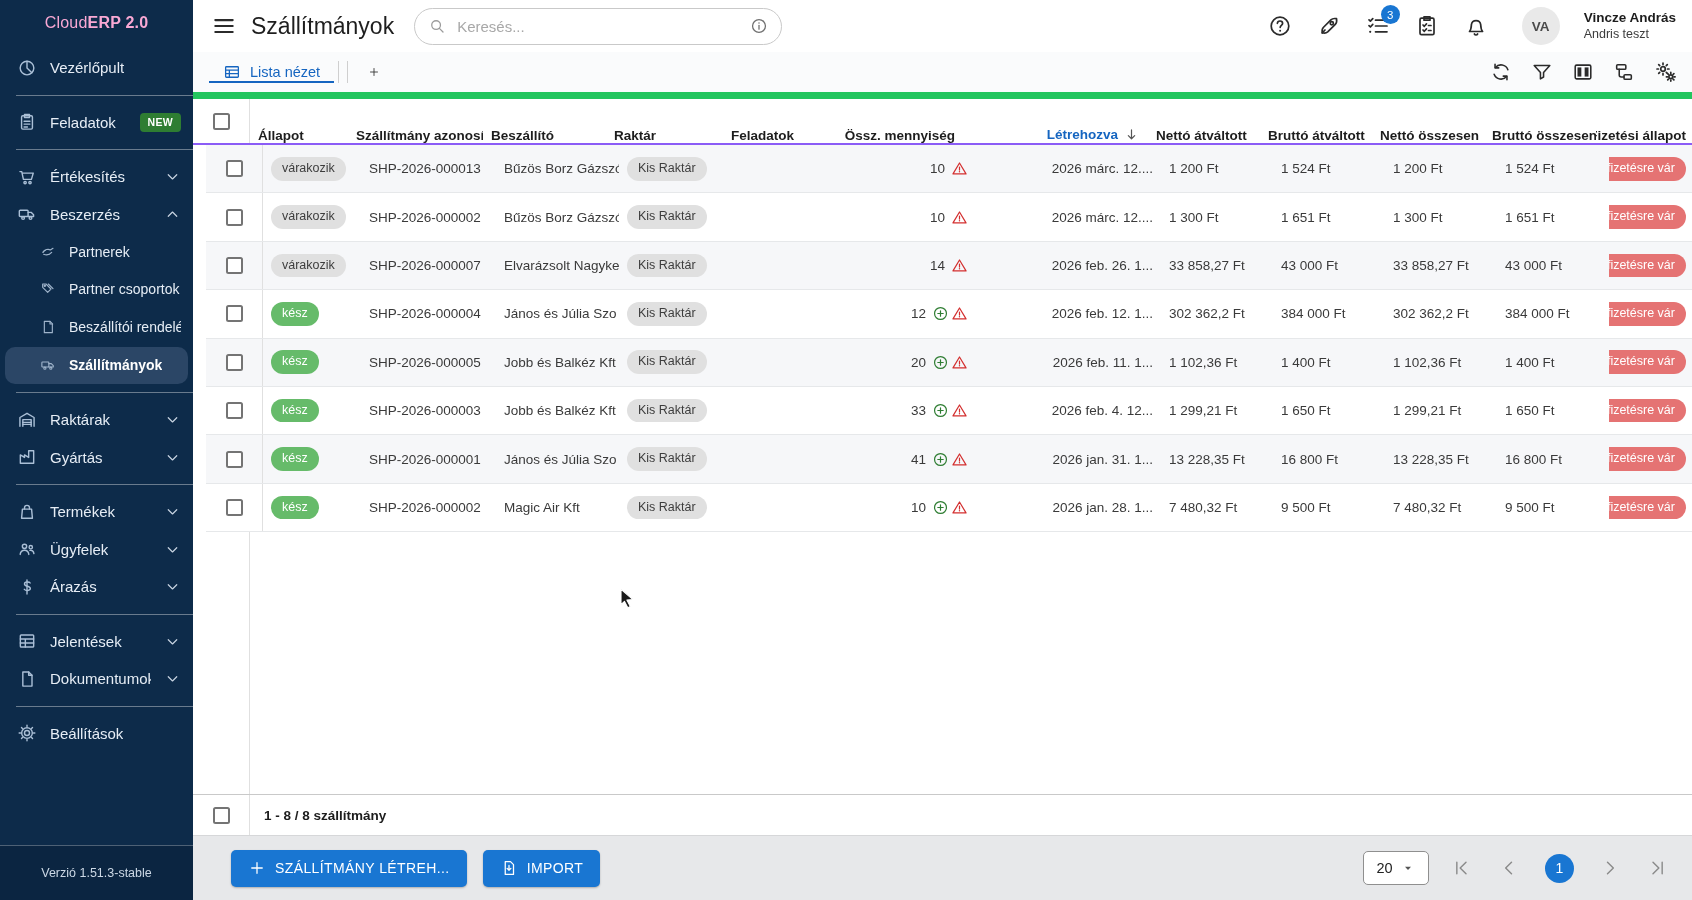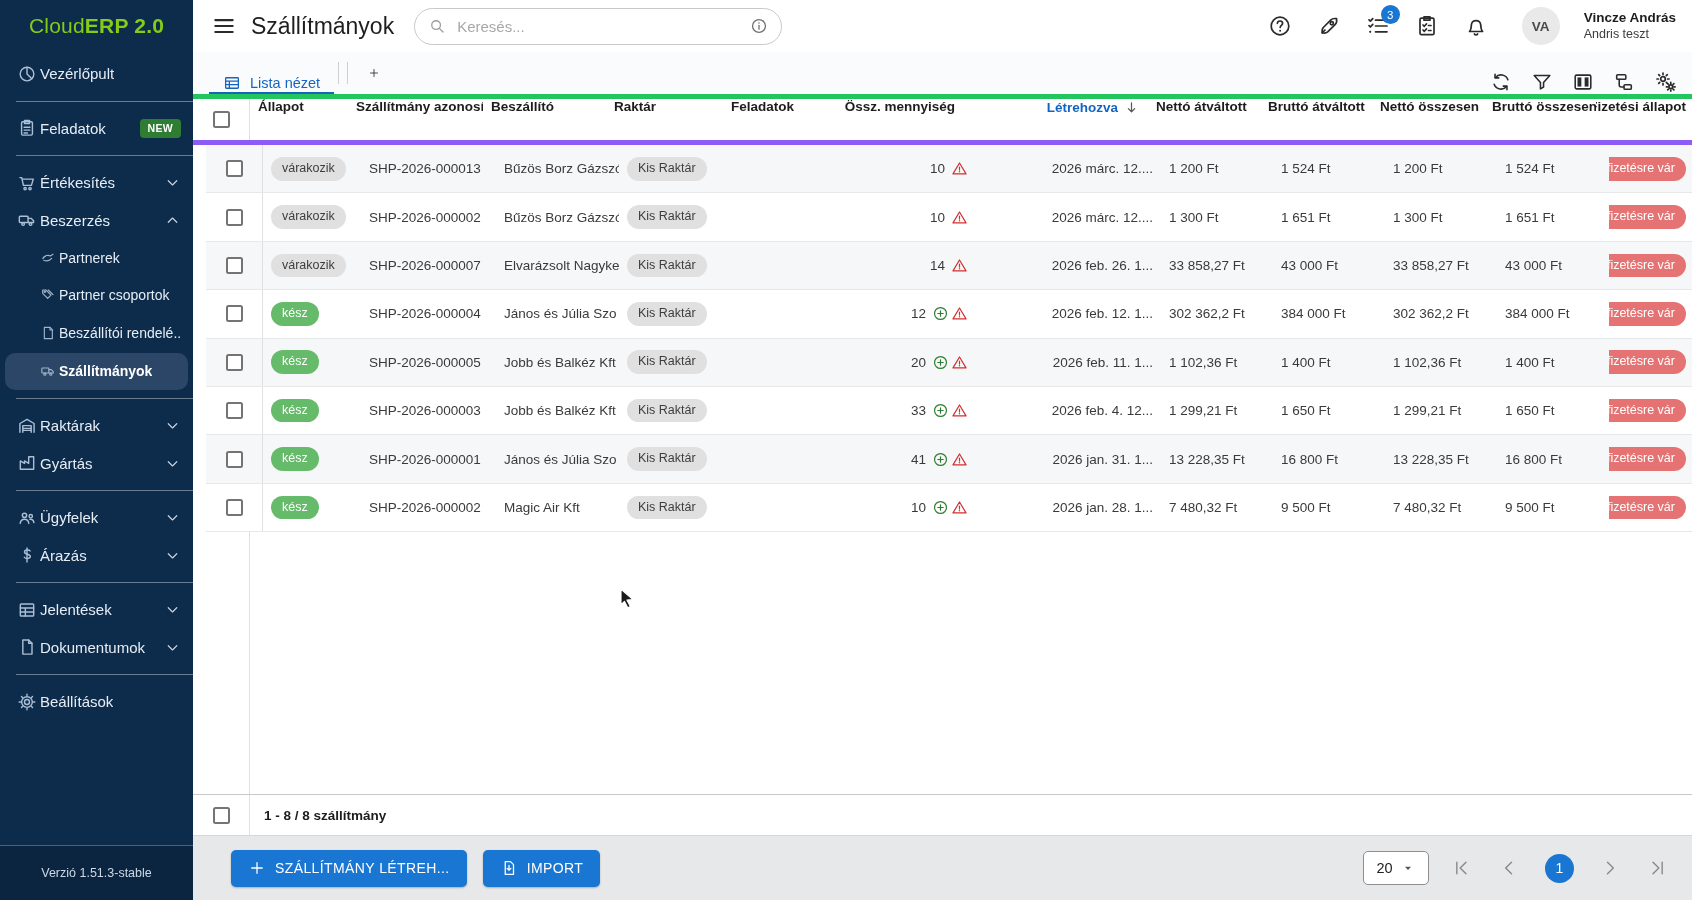--- a/index.html
+++ b/index.html
@@ -9,24 +9,24 @@
   .sp { flex:1; }
   .ic { display:inline-flex; align-items:center; justify-content:center; flex:none; }
   .ic svg { width:100%; height:100%; }
   .ic16{width:16px;height:16px;} .ic18{width:18px;height:18px;} .ic20{width:20px;height:20px;}
   .ic22{width:22px;height:22px;} .ic24{width:24px;height:24px;} .ic26{width:26px;height:26px;}
   .dark{color:#2b2b2b;} .gray{color:#9b9b9b;} .gray2{color:#6f6f6f;}
 
   
   .sidebar { width:193px; flex:none; background:var(--sidebar-bg,#0d2b4a); color:#e4ecf5;
     display:flex; flex-direction:column; }
-  .logo { text-align:center; padding:14px 0 9px 0; font-size:21px; color:#84cc16; letter-spacing:.2px; }
+  .logo { text-align:center; padding:14px 0 9px 0; font-size:16px; color:#f9a8d4; letter-spacing:.2px; }
   .logo b { font-weight:bold; }
   nav { flex:1; padding-top:8px; overflow:hidden; }
-  .nav-item { height:37.5px; display:flex; align-items:center; gap:3px; padding:0 12px 0 17px;
+  .nav-item { height:37.5px; display:flex; align-items:center; gap:13px; padding:0 12px 0 17px;
     font-size:15px; color:#e6edf5; cursor:default; }
   .nav-item .nico { color:#aabfd6; }
   .nav-item.sub { padding-left:40px; font-size:14px; }
   .nav-item.sub .nico { color:#9fb4cb; }
   .nav-item.active { background:var(--sidebar-active-bg,#2b4666); border-radius:10px;
     margin:1px 5px; padding-left:35px; font-weight:bold; color:#fff; }
   .nav-div { border-top:1px solid rgba(255,255,255,.38); margin:8px 0 8px 16px; }
   .chev { margin-left:auto; color:#c6d2e0; width:17px; height:17px; }
   .newbadge { margin-left:auto; background:var(--badge-green,#2e7d32); color:#fff; font-size:10.5px;
     font-weight:bold; padding:3.5px 8px; border-radius:4px; letter-spacing:.3px; }
@@ -48,40 +48,40 @@
   .nbadge { position:absolute; top:-9px; right:-10px; background:var(--accent-blue,#1976d2); color:#fff;
     width:19px; height:19px; border-radius:50%; font-size:11.5px; font-style:normal; display:flex;
     align-items:center; justify-content:center; }
   .avatar { width:38px; height:38px; border-radius:50%; background:#e9e9e9; color:#4a4a4a;
     font-size:13.5px; font-weight:bold; display:flex; align-items:center; justify-content:center;
     margin-left:20px; flex:none; }
   .user { margin-left:10px; line-height:1.25; padding-right:6px; }
   .uname { font-size:13.5px; font-weight:bold; color:#1d1d1d; white-space:nowrap; }
   .usub { font-size:12.5px; color:#3c3c3c; white-space:nowrap; }
 
-  .tabbar { height:47px; flex:none; background:#fafbfc; border-bottom:5px solid #22c55e; display:flex;
-    align-items:flex-end; padding-left:16px; }
+  .tabbar { height:47px; flex:none; background:#fafbfc; border-bottom:7px solid #22c55e; display:flex;
+    align-items:center; padding-left:16px; }
   .tab { display:flex; align-items:center; gap:9px; padding:0 14px; font-size:14.5px; color:#333; }
   .tab .ic { color:#4a4a4a; }
   .tab.active { color:var(--link-blue,#1565c0); border-bottom:2.5px solid var(--link-blue,#1565c0);
     padding-top:2.5px; font-weight:500; }
   .tab.active .ic { color:var(--link-blue,#1565c0); }
   .vsep { width:1px; height:22px; background:#cfcfcf; align-self:center; margin:0 4px; }
   .addtab { align-self:center; margin-left:10px; padding:0 6px; }
   .tbicons { margin-left:auto; display:flex; align-items:center; gap:19px; padding-right:14px; }
 
   
   .trow { display:flex; align-items:center; }
   .cell { padding:0 8px; white-space:nowrap; overflow:hidden; flex:none; font-size:13.5px; color:#3a3a3a; }
   .cell.r { text-align:right; display:flex; justify-content:flex-end; align-items:center; }
   .cell.pay { flex:1; display:flex; justify-content:flex-end; padding-right:6px; }
   .cbcell { width:57px; flex:none; align-self:stretch; display:flex; align-items:center;
     justify-content:center; border-right:1px solid #e0e0e0; }
   .checkbox { width:17px; height:17px; border:2px solid #747474; border-radius:2.5px; background:#fff; }
-  .thead { height:46px; flex:none; border-bottom:5px solid #8b5cf6; display:flex; align-items:flex-start; }
+  .thead { height:46px; flex:none; border-bottom:2px solid #8b5cf6; display:flex; align-items:flex-end; }
   .thead .cell { font-weight:bold; color:#1d1d1d; }
   .thead .sorted { color:var(--link-blue,#1565c0); }
   .sorticon { width:17px; height:17px; color:#555; margin-left:5px; flex:none; }
   .trow.data { height:48.4px; border-bottom:1px solid #e6e8ea;margin-left:13px; }
   .trow.data.odd { background:#f6f7f9; }
   .pill { display:inline-block; border-radius:13px; padding:4px 11px; font-size:12.5px; line-height:1.25; }
   .pill-gray { background:var(--pill-gray,#e0e0e0); color:#3d3d3d; }
   .pill-green { background:var(--status-green,#66bb6a); color:#fff; }
   .pill-red { background:var(--payment-red,#e57373); color:#fff; font-weight:500; }
   .qnum { margin-right:4px; }
@@ -235,20 +235,34 @@
             </svg>
           </span>
           <span style="white-space: nowrap; overflow: hidden;">Gyártás</span>
           <span class="ic chev">
             <svg viewBox="0 0 24 24" fill="none" stroke="currentColor" stroke-width="1.7" stroke-linecap="round" stroke-linejoin="round">
               <path d="M6 9.5l6 6 6-6"></path>
             </svg>
           </span>
         </div>
         <div class="nav-div"></div>
+        <div class="nav-item">
+          <span class="ic nico ic20">
+            <svg viewBox="0 0 24 24" fill="none" stroke="currentColor" stroke-width="1.7" stroke-linecap="round" stroke-linejoin="round">
+              <path d="M6.5 8.5h11l1 11h-13z"></path>
+              <path d="M9 8.5V7a3 3 0 016 0v1.5"></path>
+            </svg>
+          </span>
+          <span style="white-space: nowrap; overflow: hidden;">Termékek</span>
+          <span class="ic chev">
+            <svg viewBox="0 0 24 24" fill="none" stroke="currentColor" stroke-width="1.7" stroke-linecap="round" stroke-linejoin="round">
+              <path d="M6 9.5l6 6 6-6"></path>
+            </svg>
+          </span>
+        </div>
         <div class="nav-item">
           <span class="ic nico ic20">
             <svg viewBox="0 0 24 24" fill="none" stroke="currentColor" stroke-width="1.7" stroke-linecap="round" stroke-linejoin="round">
               <circle cx="9" cy="8.8" r="2.6"></circle>
               <path d="M3.8 18.5c.4-3.4 2.6-5 5.2-5s4.8 1.6 5.2 5"></path>
               <circle cx="16.5" cy="9.8" r="2"></circle>
               <path d="M15.5 13.6c2.3-.4 4.4 1 4.8 3.9"></path>
             </svg>
           </span>
           <span style="white-space: nowrap; overflow: hidden;">Ügyfelek</span>

